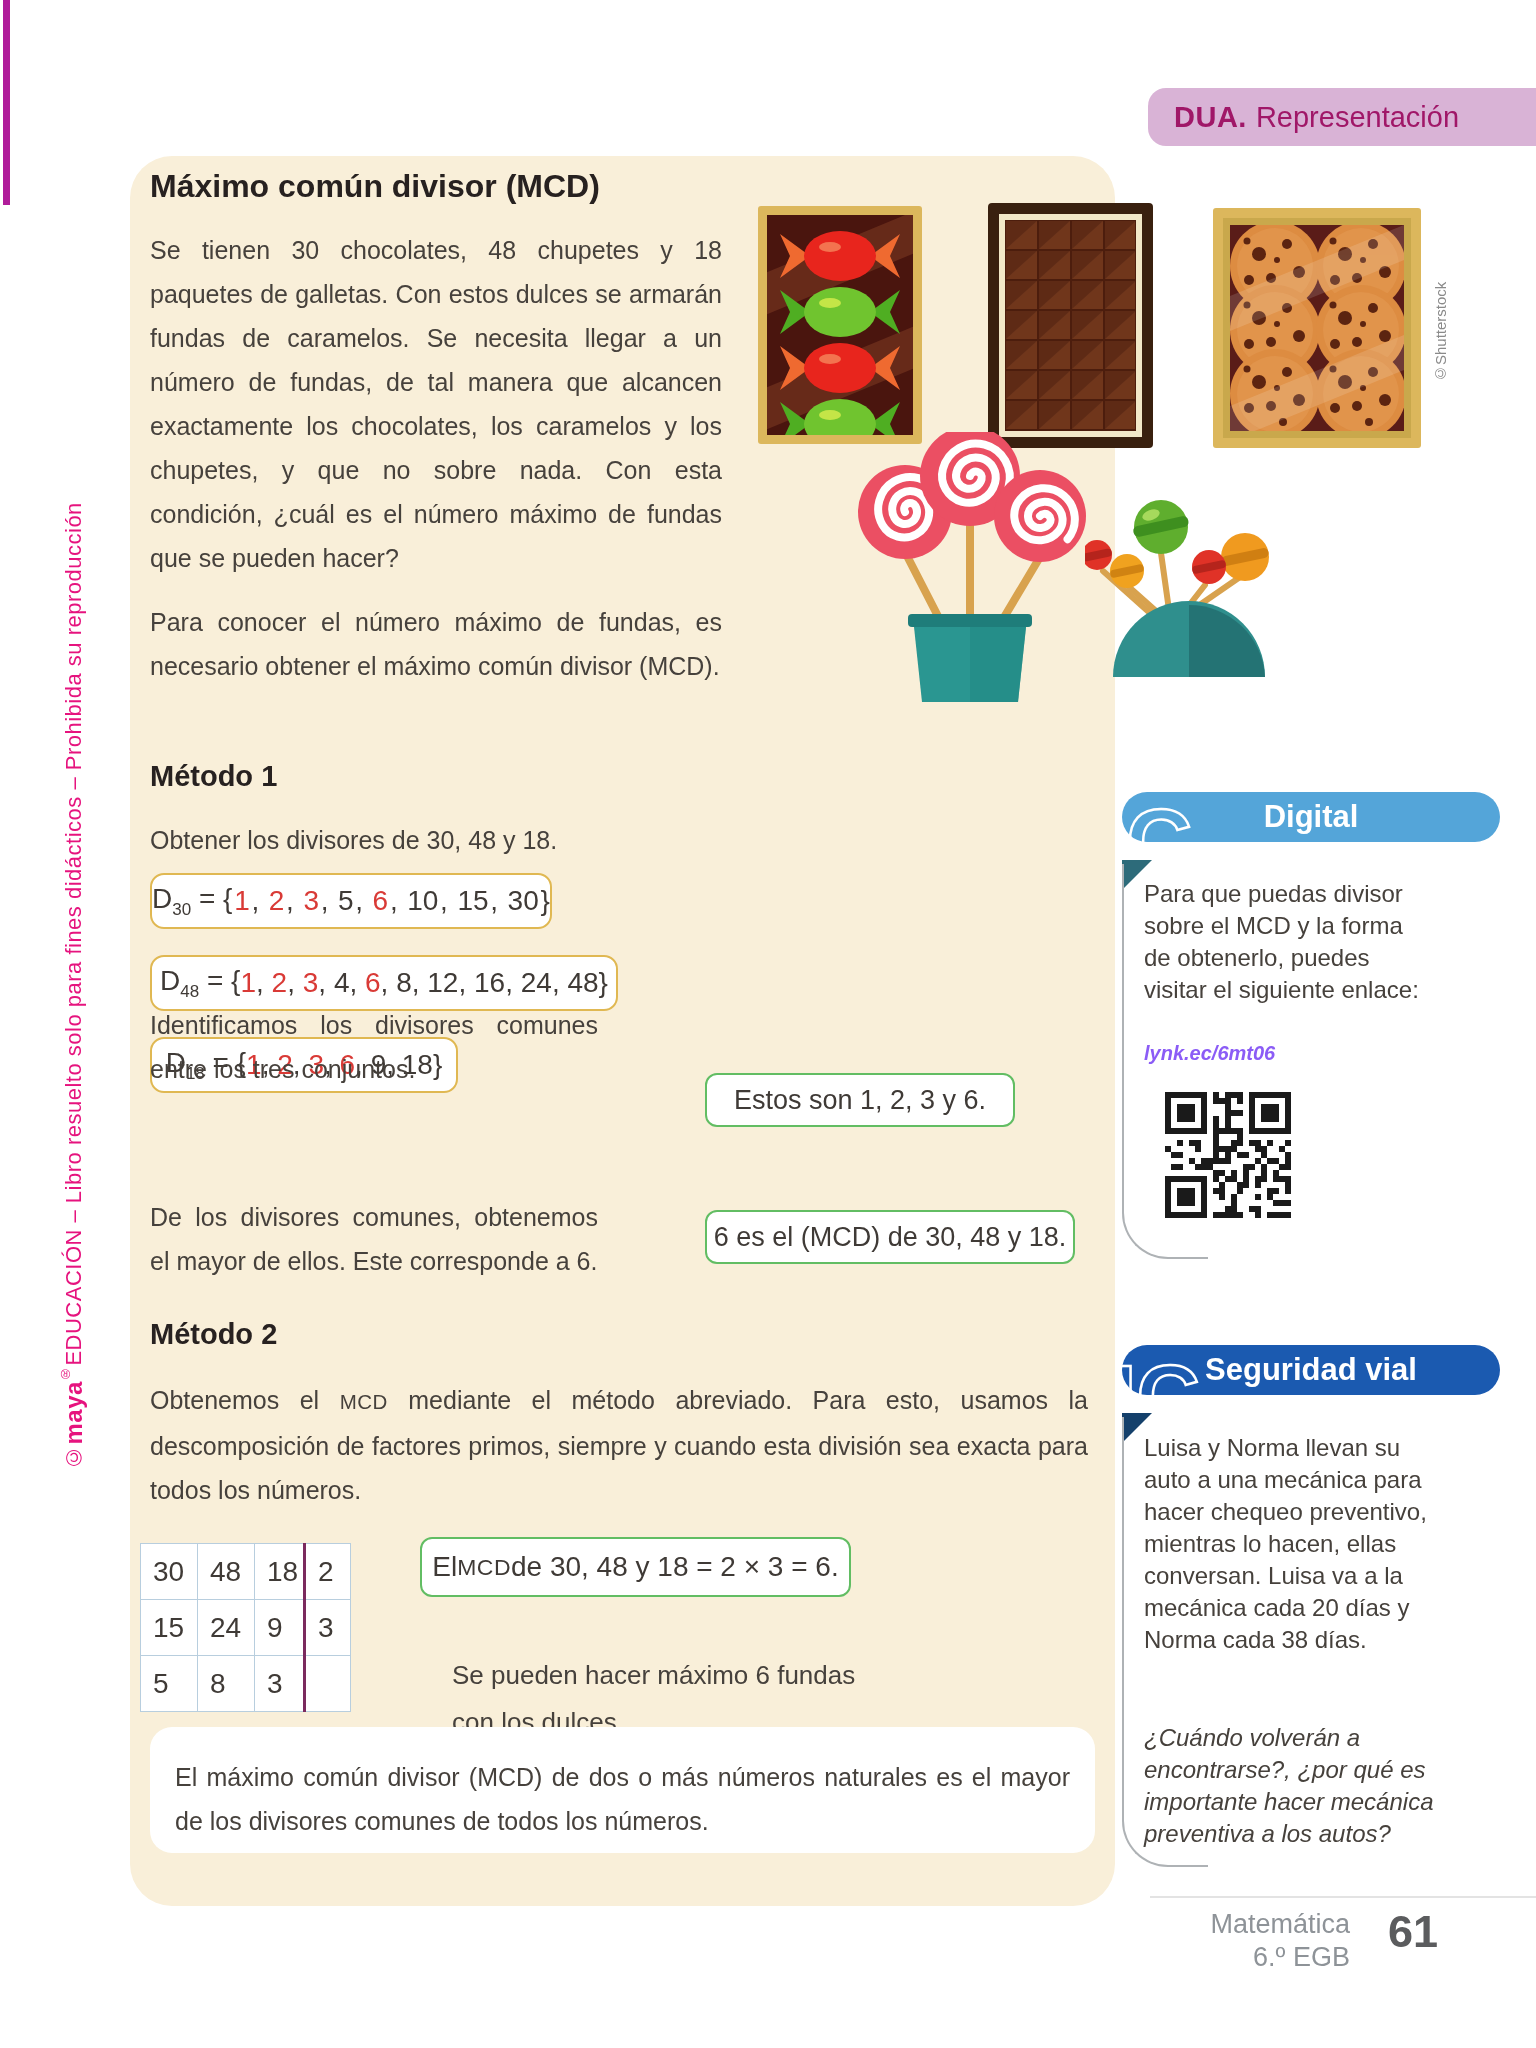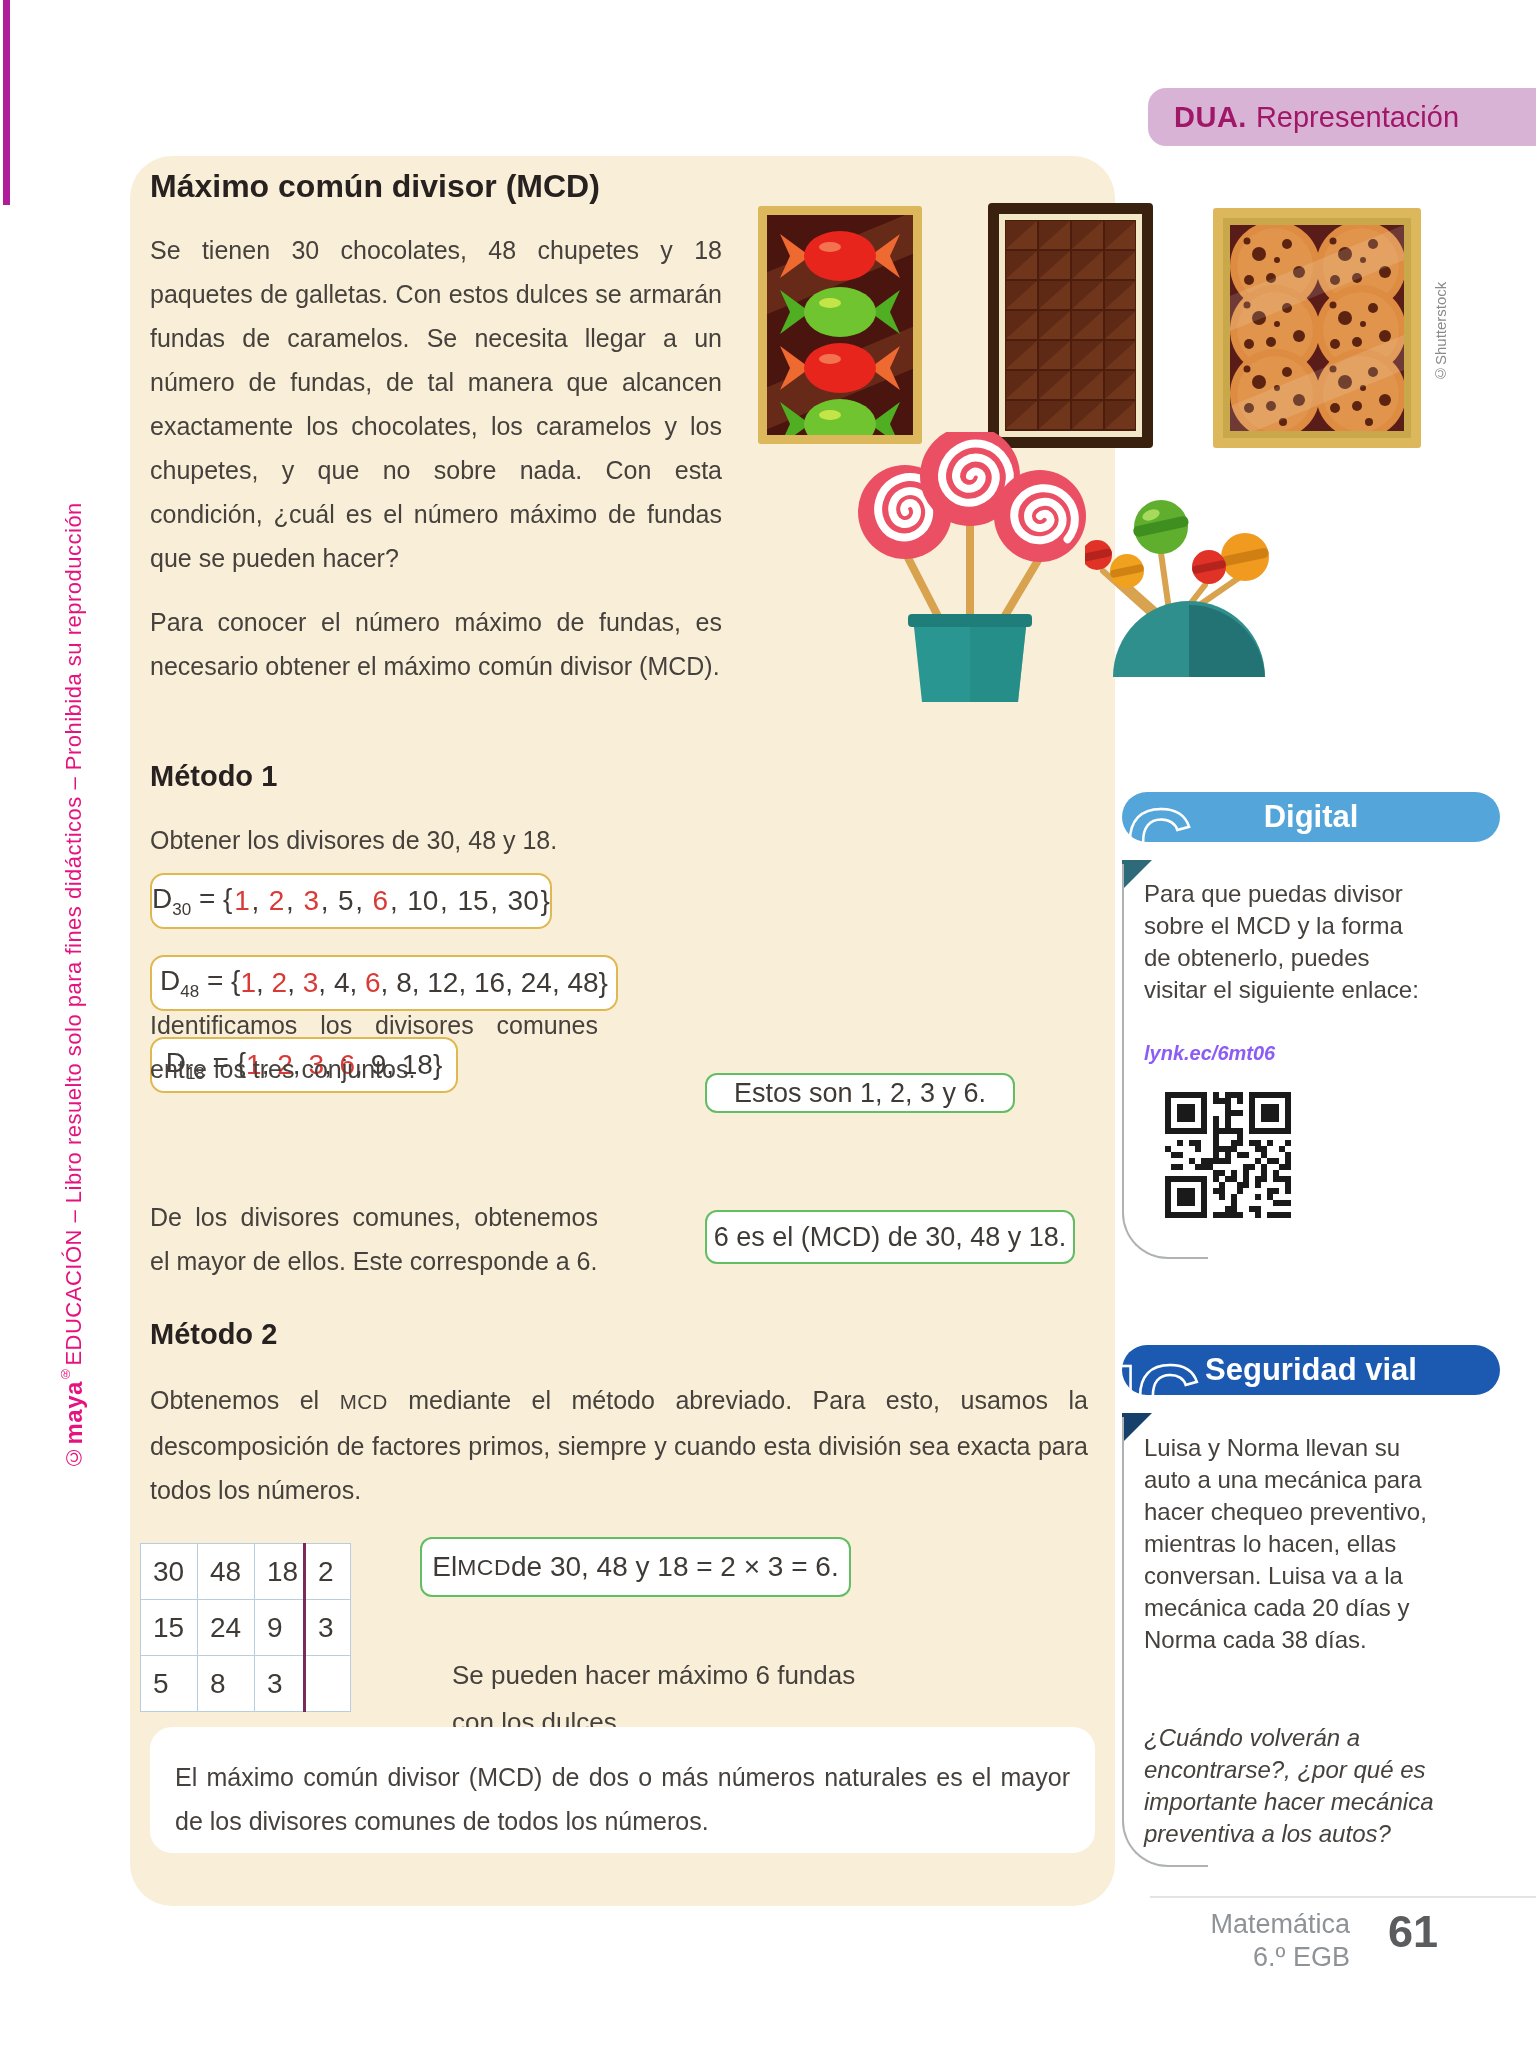--- a/index.html
+++ b/index.html
@@ -290,21 +290,21 @@
       <span>,&nbsp;</span>
       <span class="hl">6</span>
       <span>,&nbsp;</span>
       <span class="">9</span>
       <span>,&nbsp;</span>
       <span class="">18</span>
       <span>}</span>
     </div>
 
   <p class="abs body-p" style="left:150px;top:1003px;width:448px;">Identificamos los divisores comunes entre los tres conjuntos.</p>
-  <div class="abs gbox" style="left:705px;top:1073px;width:310px;height:40px;">Estos son 1, 2, 3 y 6.</div>
+  <div class="abs gbox" style="left:705px;top:1073px;width:310px;height:54px;">Estos son 1, 2, 3 y 6.</div>
 
   <p class="abs body-p" style="left:150px;top:1195px;width:448px;">De los divisores comunes, obtenemos el mayor de ellos. Este corresponde a 6.</p>
   <div class="abs gbox" style="left:705px;top:1210px;width:370px;height:54px;">6 es el (MCD) de 30, 48 y 18.</div>
 
   <h2 class="abs h-met" style="left:150px;top:1318px;">Método 2</h2>
   <p class="abs body-p" style="left:150px;top:1378px;width:938px;"><span>Obtenemos el </span><span class="sc">MCD</span><span> mediante el método abreviado. Para esto, usamos la descomposición de factores primos, siempre y cuando esta división sea exacta para todos los números.</span></p>
 
   <table id="factor-table" class="abs" style="left:140px;top:1543px;">
       <tbody>
         <tr>

